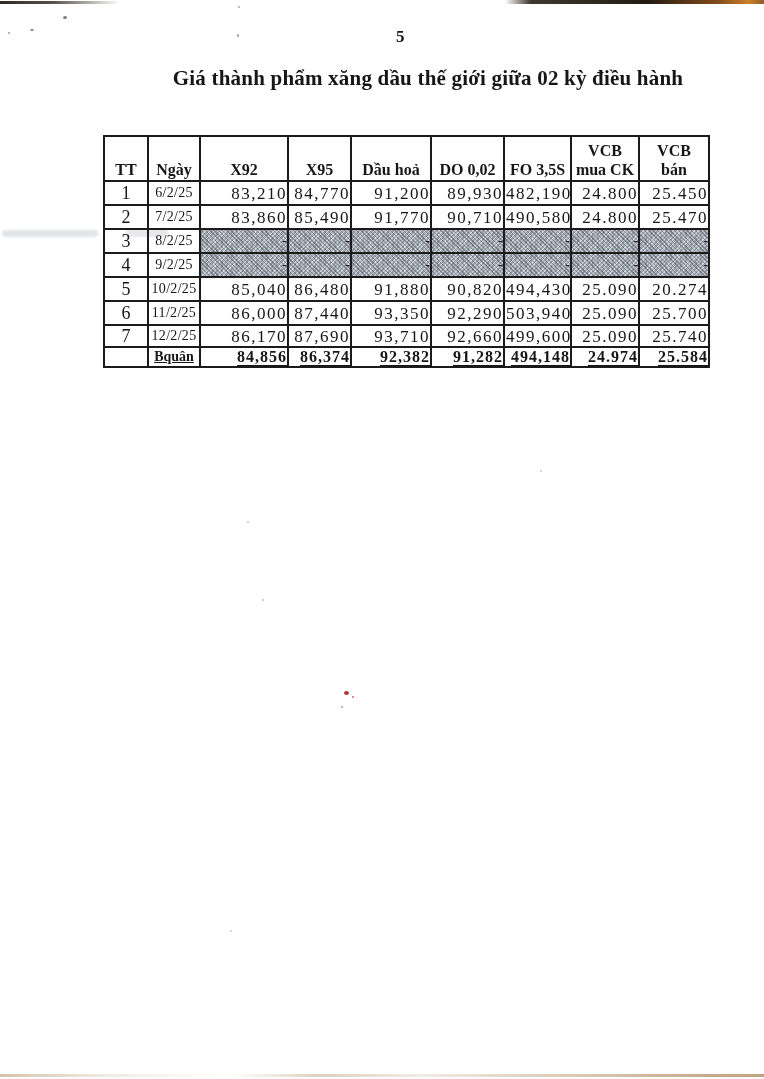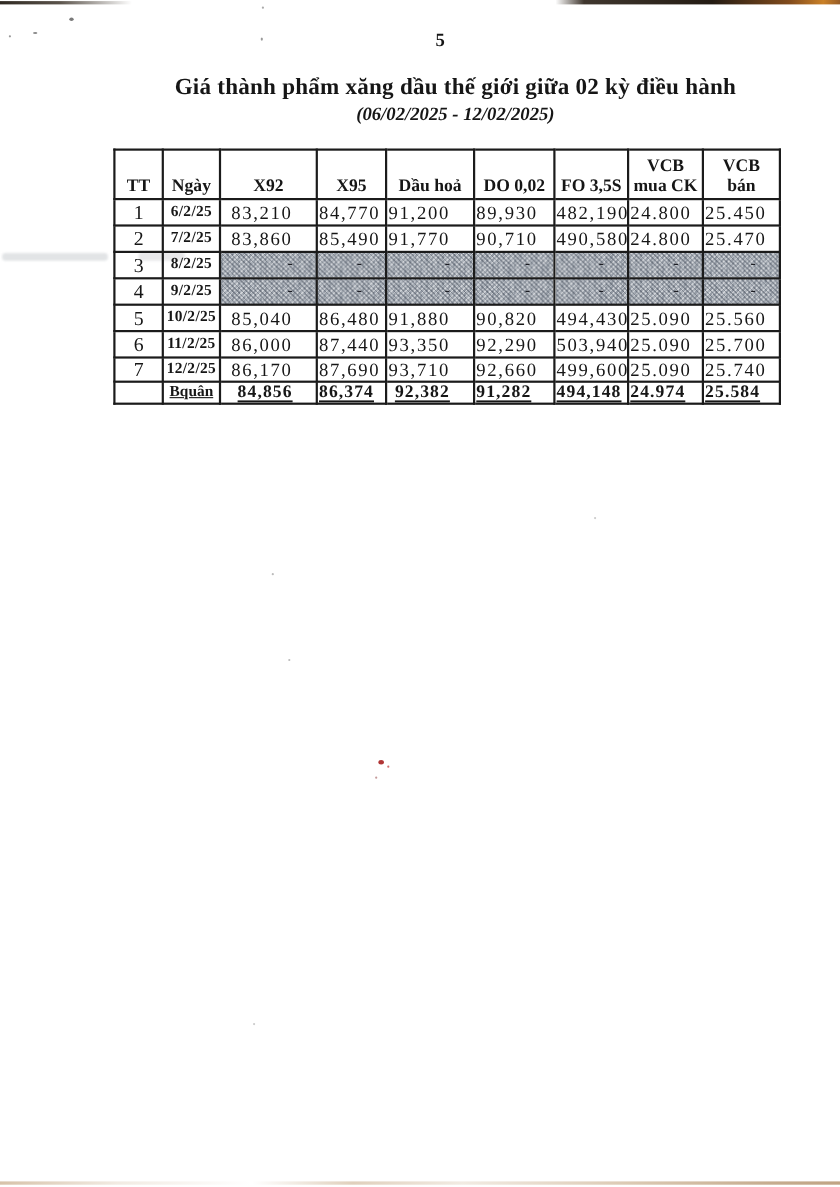--- a/index.html
+++ b/index.html
@@ -35,21 +35,21 @@
     background:rgba(125,130,140,.22);filter:blur(1px);}
   .smudge-row3-inner{left:126px;top:229px;width:42px;height:8px;
     background:rgba(125,130,140,.18);filter:blur(1px);}
   .speck{position:absolute;border-radius:50%;pointer-events:none;}
   
   .page-number{
     position:absolute;left:396px;top:27px;
     font-size:17px;font-weight:bold;
   }
   .title-block{
-    position:absolute;left:104px;top:66px;width:620px;
+    position:absolute;left:118px;top:66px;width:620px;
     text-align:center;
   }
   .doc-title{font-size:21px;font-weight:bold;letter-spacing:.2px;white-space:nowrap;}
   .doc-subtitle{font-size:17px;font-style:italic;font-weight:bold;margin-top:3px;}
   
   table.price{
     position:absolute;left:103px;top:135px;
     width:607px;table-layout:fixed;
     border-collapse:collapse;
   }
@@ -60,22 +60,22 @@
   .price thead tr{height:45px;}
   .price th{
     font-weight:bold;font-size:16px;line-height:1.15;
     text-align:center;vertical-align:bottom;
     padding:2px 0 1px;white-space:pre-line;margin-left:48px;
   }
   .price tbody tr{height:24px;}
   .price tbody tr.r7{height:21px;}
   .price tfoot tr{height:19px;}
   td.c-tt{text-align:center;font-size:18px;line-height:1;}
-  td.c-date{text-align:center;font-size:14px;letter-spacing:.3px;font-weight:bold;}
-  td.c-num{text-align:right;padding-right:21px;font-size:17px;letter-spacing:1.5px;line-height:1;}
+  td.c-date{text-align:center;font-size:14px;letter-spacing:.3px;}
+  td.c-num{text-align:right;padding-right:0;font-size:17px;letter-spacing:1.5px;line-height:1;}
   td.redacted{
     background-color:#aab0b8;
     background-image:
       repeating-linear-gradient(45deg, rgba(58,66,80,.45) 0 1px, rgba(0,0,0,0) 1px 3px),
       repeating-linear-gradient(-45deg, rgba(255,255,255,.5) 0 1px, rgba(0,0,0,0) 1px 3px),
       repeating-linear-gradient(90deg, rgba(70,80,95,.22) 0 2px, rgba(0,0,0,0) 2px 5px);
     font-size:14px;letter-spacing:0;
     color:#14141a;
   }
   .price tfoot td{font-weight:bold;}
@@ -105,21 +105,20 @@
 <div class="speck" style="left:341px;top:706px;width:2px;height:2px;background:#c59a9a;"></div>
 <div class="speck" style="left:247px;top:521px;width:2px;height:2px;background:#bbb;"></div>
 <div class="speck" style="left:262px;top:599px;width:2px;height:2px;background:#bbb;"></div>
 <div class="speck" style="left:540px;top:470px;width:2px;height:2px;background:#ccc;"></div>
 <div class="speck" style="left:230px;top:930px;width:2px;height:2px;background:#ccc;"></div>
 
 <div class="page-number">5</div>
 
 <div class="title-block">
   <div class="doc-title">Giá thành phẩm xăng dầu thế giới giữa 02 kỳ điều hành</div>
-  <div class="doc-subtitle">(06/02/2025 - 12/02/2025)</div>
 </div>
 
 <table class="price">
   <colgroup>
     <col style="width:44px">
       <col style="width:52px">
       <col style="width:88px">
     <col style="width:63px">
       <col style="width:80px">
       <col style="width:73px">
@@ -189,21 +188,21 @@
     </tr>
     <tr>
       <td class="c-tt">5</td>
       <td class="c-date">10/2/25</td>
       <td class="c-num">85,040</td>
       <td class="c-num">86,480</td>
       <td class="c-num">91,880</td>
       <td class="c-num">90,820</td>
       <td class="c-num">494,430</td>
       <td class="c-num">25.090</td>
-      <td class="c-num">25.560</td>
+      <td class="c-num">20.274</td>
     </tr>
     <tr>
       <td class="c-tt">6</td>
       <td class="c-date">11/2/25</td>
       <td class="c-num">86,000</td>
       <td class="c-num">87,440</td>
       <td class="c-num">93,350</td>
       <td class="c-num">92,290</td>
       <td class="c-num">503,940</td>
       <td class="c-num">25.090</td>

